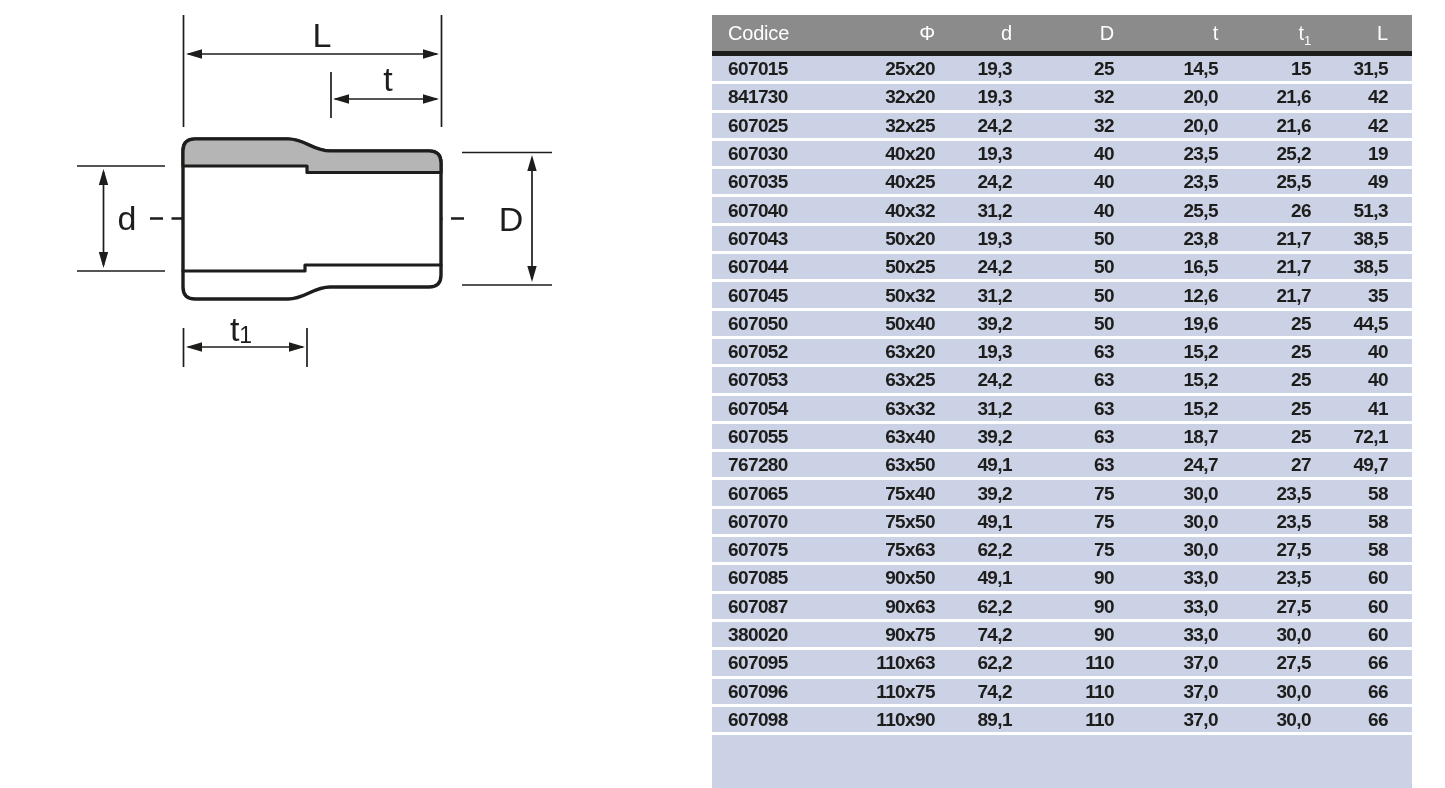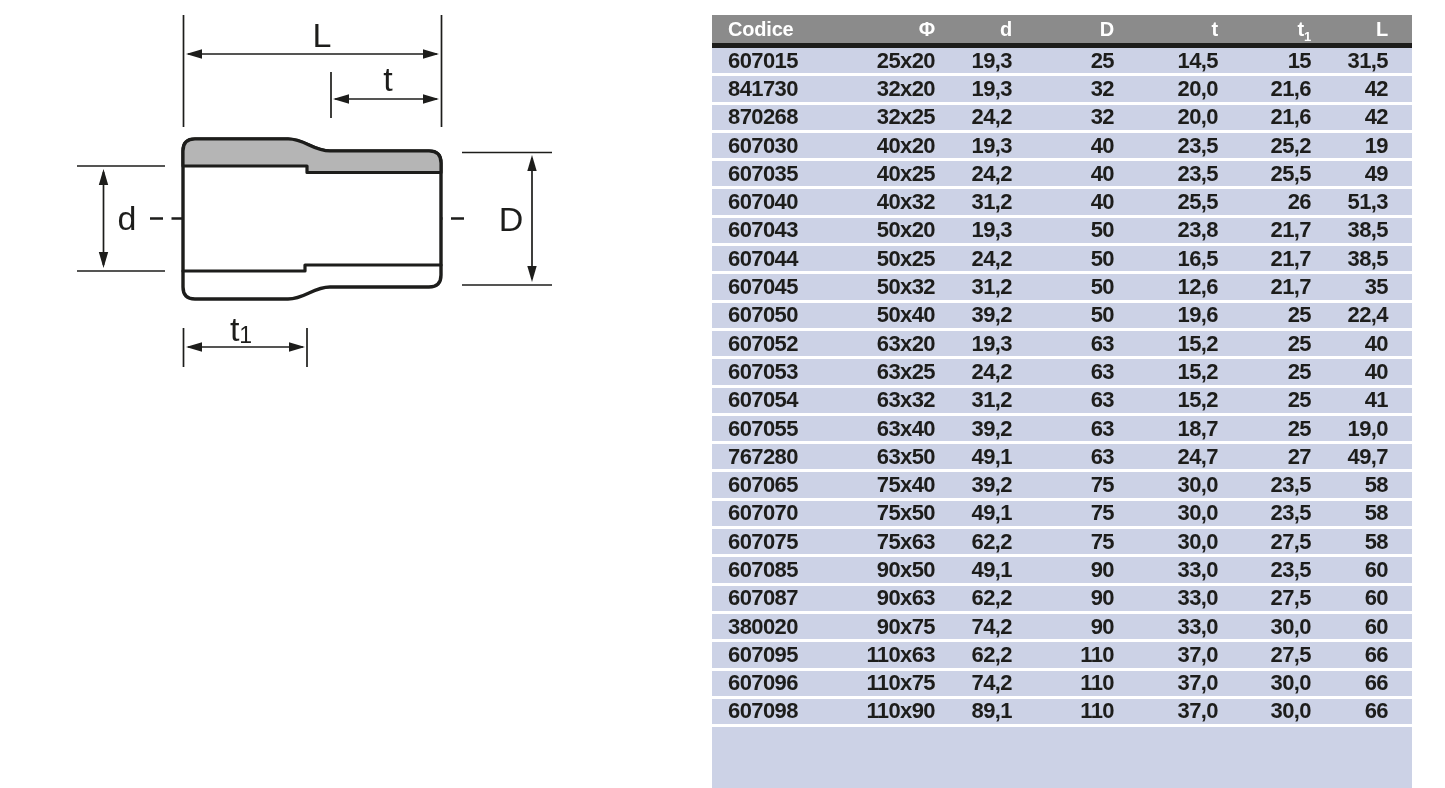--- a/index.html
+++ b/index.html
@@ -13,34 +13,34 @@
   
   .drawing{position:absolute;left:0;top:0;width:700px;height:400px;}
 
   
   .table-wrap{
     position:absolute;left:712px;top:15px;width:700px;height:773px;
     background:var(--row-bg);
   }
   .t-header{
     display:grid;grid-template-columns:118px 105px 77px 102px 104px 93px 77px auto;
-    height:28px;align-items:center;
+    height:36px;align-items:center;
     background:var(--header-bg);color:var(--header-text);
-    font-size:20px;font-weight:700;letter-spacing:-0.2px;
+    font-size:20px;font-weight:400;letter-spacing:-0.2px;
   }
   .t-header .cell{text-align:right;}
   .t-header .cell:first-child{text-align:left;padding-left:16px;}
   .t-header sub{font-size:13px;line-height:0;}
   .t-rule{height:5px;background:var(--rule);}
   .t-body{display:block;}
   .t-row{
     display:grid;grid-template-columns:118px 105px 77px 102px 104px 93px 77px auto;
     height:28.3px;box-sizing:border-box;align-items:center;
     border-bottom:3px solid var(--separator);
-    color:var(--text);font-size:22px;font-weight:700;letter-spacing:-0.6px;
+    color:var(--text);font-size:19px;font-weight:700;letter-spacing:-0.6px;
     line-height:1;
   }
   .t-row .cell{text-align:right;}
   .t-row .cell:first-child{text-align:left;padding-left:16px;}
 </style>
 </head>
 <body style="--header-bg: #8b8b8b; --header-text: #ffffff; --rule: #1d1d1b; --row-bg: #ccd2e6; --separator: #ffffff; --text: #1d1d1b;">
 
 <div class="canvas">
 
@@ -135,21 +135,21 @@
           <div class="cell">841730</div>
           <div class="cell">32x20</div>
           <div class="cell">19,3</div>
           <div class="cell">32</div>
           <div class="cell">20,0</div>
           <div class="cell">21,6</div>
           <div class="cell">42</div>
         </div>
 
         <div class="t-row">
-          <div class="cell">870268</div>
+          <div class="cell">607025</div>
           <div class="cell">32x25</div>
           <div class="cell">24,2</div>
           <div class="cell">32</div>
           <div class="cell">20,0</div>
           <div class="cell">21,6</div>
           <div class="cell">42</div>
         </div>
 
         <div class="t-row">
           <div class="cell">607030</div>
@@ -211,21 +211,21 @@
           <div class="cell">35</div>
         </div>
 
         <div class="t-row">
           <div class="cell">607050</div>
           <div class="cell">50x40</div>
           <div class="cell">39,2</div>
           <div class="cell">50</div>
           <div class="cell">19,6</div>
           <div class="cell">25</div>
-          <div class="cell">22,4</div>
+          <div class="cell">44,5</div>
         </div>
 
         <div class="t-row">
           <div class="cell">607052</div>
           <div class="cell">63x20</div>
           <div class="cell">19,3</div>
           <div class="cell">63</div>
           <div class="cell">15,2</div>
           <div class="cell">25</div>
           <div class="cell">40</div>
@@ -251,21 +251,21 @@
           <div class="cell">41</div>
         </div>
 
         <div class="t-row">
           <div class="cell">607055</div>
           <div class="cell">63x40</div>
           <div class="cell">39,2</div>
           <div class="cell">63</div>
           <div class="cell">18,7</div>
           <div class="cell">25</div>
-          <div class="cell">19,0</div>
+          <div class="cell">72,1</div>
         </div>
 
         <div class="t-row">
           <div class="cell">767280</div>
           <div class="cell">63x50</div>
           <div class="cell">49,1</div>
           <div class="cell">63</div>
           <div class="cell">24,7</div>
           <div class="cell">27</div>
           <div class="cell">49,7</div>

